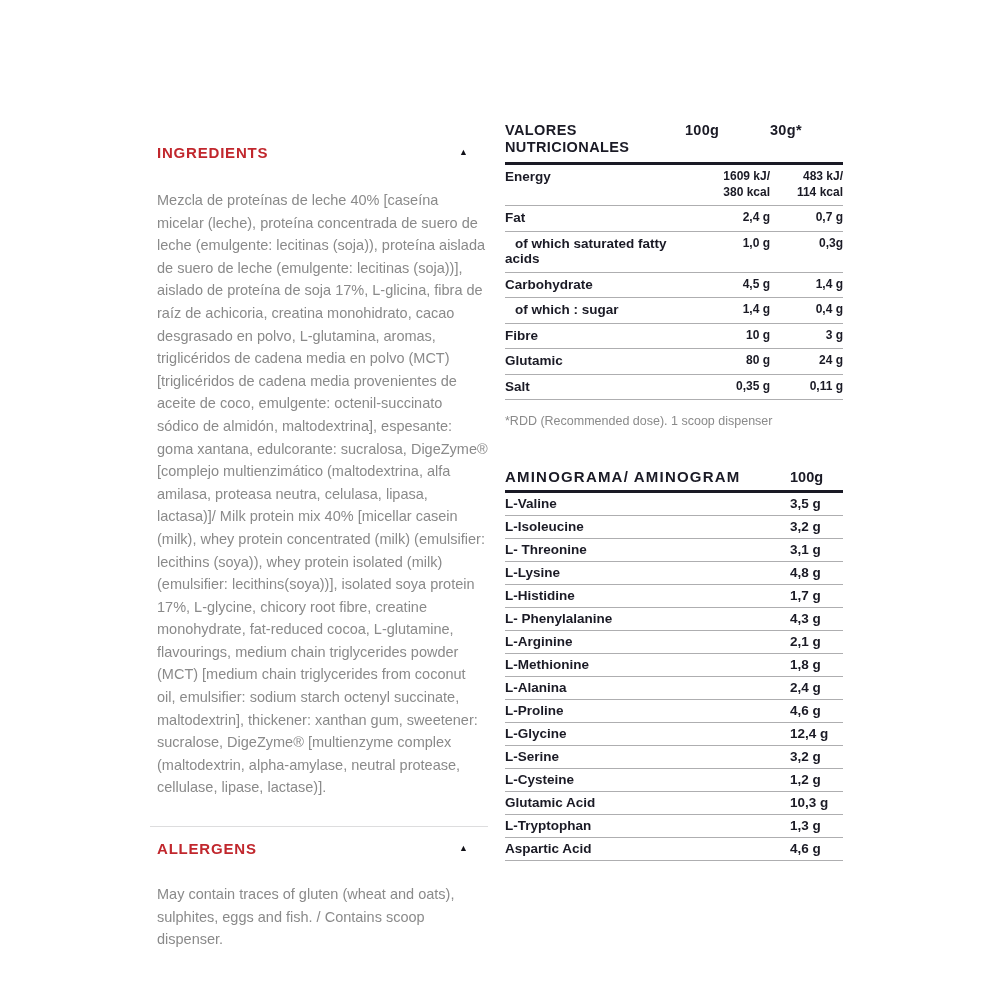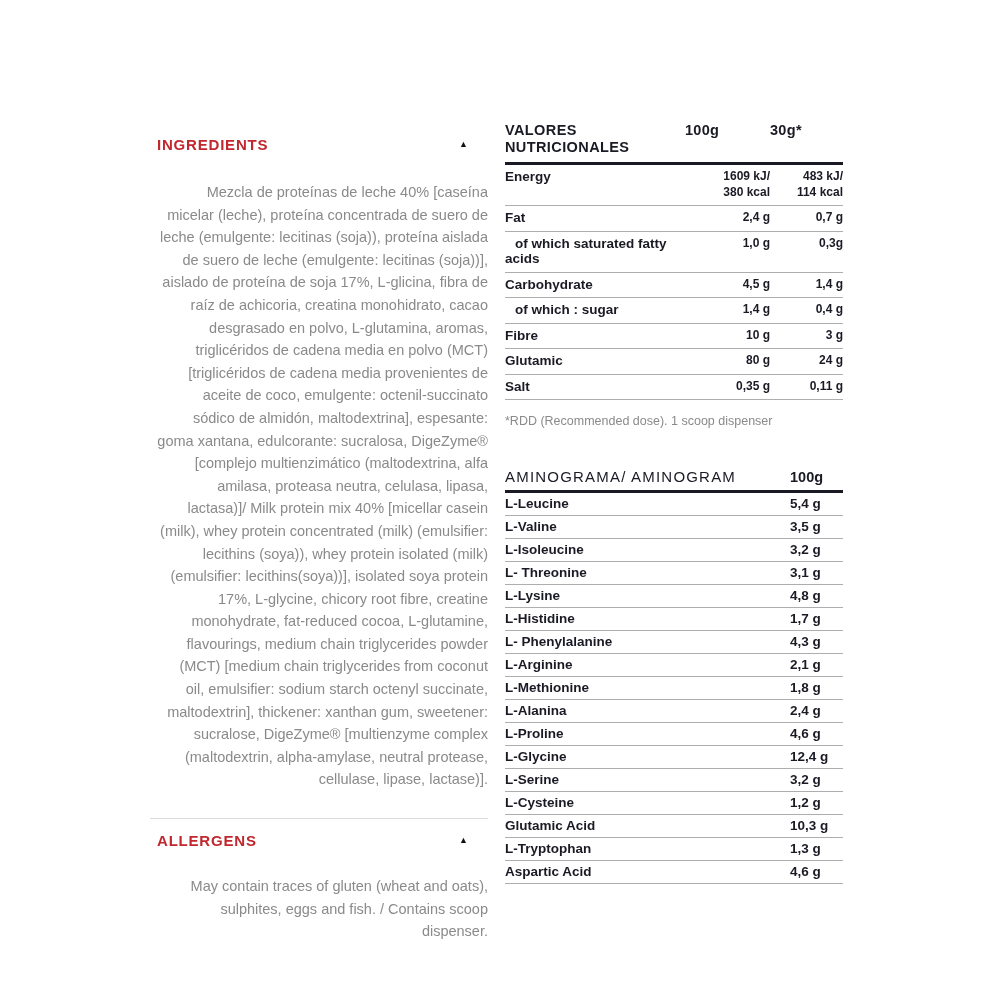--- a/index.html
+++ b/index.html
@@ -10,23 +10,22 @@
     height: 1000px;
     background: #fff;
     font-family: "Liberation Sans", sans-serif;
     overflow: hidden;
   }
 
   
   .left-col {
     position: absolute;
     left: 157px;
-    top: 136px;
+    top: 144px;
     width: 331px;
-    text-align: right;
   }
   .acc-header {
     display: flex;
     align-items: center;
     justify-content: space-between;
     padding-right: 20px;
     cursor: pointer;
   }
   .acc-title {
     font-size: 15px;
@@ -113,21 +112,21 @@
   .atable { margin-top: 40px; }
   .atable-head {
     display: flex;
     align-items: flex-end;
     justify-content: space-between;
     border-bottom: 3px solid #1a1a25;
     padding-bottom: 5px;
   }
   .at-title {
     font-size: 15px;
-    font-weight: normal;
+    font-weight: bold;
     letter-spacing: 1.2px;
     text-transform: uppercase;
   }
   .at-col { width: 53px; font-size: 14.5px; font-weight: bold; }
   .arow {
     display: flex;
     align-items: center;
     border-bottom: 1px solid #aeaeb0;
     padding: 4px 0 4px 0;
   }
@@ -232,24 +231,20 @@
     </div>
 
     <div class="atable">
       <div class="atable-head">
         <div class="at-title">AMINOGRAMA/ AMINOGRAM</div>
         <div class="at-col">100g</div>
       </div>
 
       <div>
 
-          <div class="arow">
-            <div class="alabel">L-Leucine</div>
-            <div class="aval">5,4 g</div>
-          </div>
 
           <div class="arow">
             <div class="alabel">L-Valine</div>
             <div class="aval">3,5 g</div>
           </div>
 
           <div class="arow">
             <div class="alabel">L-Isoleucine</div>
             <div class="aval">3,2 g</div>
           </div>

